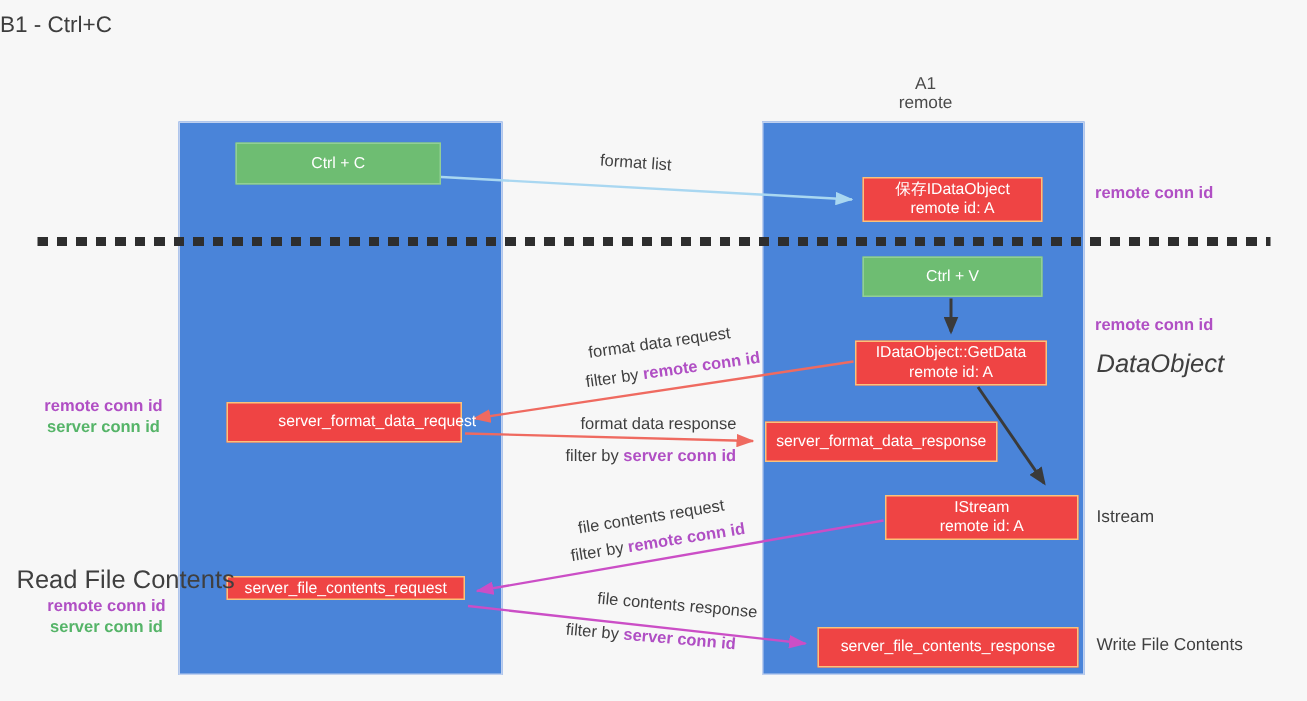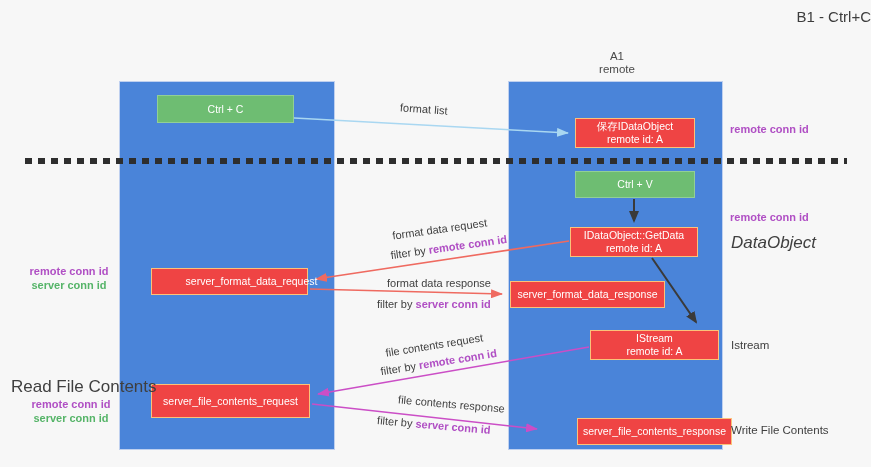--- a/index.html
+++ b/index.html
@@ -1,19 +1,19 @@
 <!DOCTYPE html>
 <html><head>
 <meta charset="utf-8">
 <style>
   html,body{margin:0;padding:0;}
   body{font-family:"Liberation Sans","DejaVu Sans",sans-serif;background:#f7f7f7;}
   .stage{position:relative;width:871px;height:467px;background:#f7f7f7;overflow:hidden;}
 
-  .title{position:absolute;left:0;top:7px;width:871px;text-align:right;
+  .title{position:absolute;left:0;top:7px;width:871px;text-align:left;
          font-size:15px;line-height:19px;color:#3d3d3d;}
 
   .col-header{position:absolute;width:120px;text-align:center;
               font-size:11.5px;line-height:13px;color:#4a4a4a;}
 
   .lifeline{position:absolute;background:#4a84d9;border:1px solid #bfd0ef;box-sizing:border-box;}
 
   .dashline{position:absolute;left:25px;top:158px;width:822px;height:6px;
             background:repeating-linear-gradient(90deg,#2e2e2e 0 7px,rgba(0,0,0,0) 7px 13px);}
 
@@ -103,25 +103,25 @@
 
   <div class="node orange" style="left:510px;top:281px;width:155px;height:27px;">
     <div>server_format_data_response</div>
   </div>
 
   <div class="node orange" style="left:590px;top:330px;width:129px;height:30px;">
     <div>IStream</div>
     <div>remote id: A</div>
   </div>
 
-  <div class="node orange" style="left:151px;top:384px;width:159px;height:34px;">
+  <div class="node orange" style="left:151px;top:384px;width:159px;height:16px;">
     <div>server_file_contents_request</div>
   </div>
 
-  <div class="node orange" style="left:577px;top:418px;width:155px;height:27px;">
+  <div class="node orange" style="left:545px;top:418px;width:174px;height:27px;">
     <div>server_file_contents_response</div>
   </div>
 
   <div class="lbl purple" style="left:730px;top:123px;">remote conn id</div>
   <div class="lbl purple" style="left:730px;top:211px;">remote conn id</div>
   <div class="lbl" style="left:731px;top:233px;font-size:17px;font-style:italic;">DataObject</div>
   <div class="lbl" style="left:731px;top:339px;font-size:11.5px;">Istream</div>
   <div class="lbl" style="left:731px;top:424px;font-size:11.5px;">Write File Contents</div>
 
   <div class="grouplbl" style="left:9px;top:264px;width:120px;">

